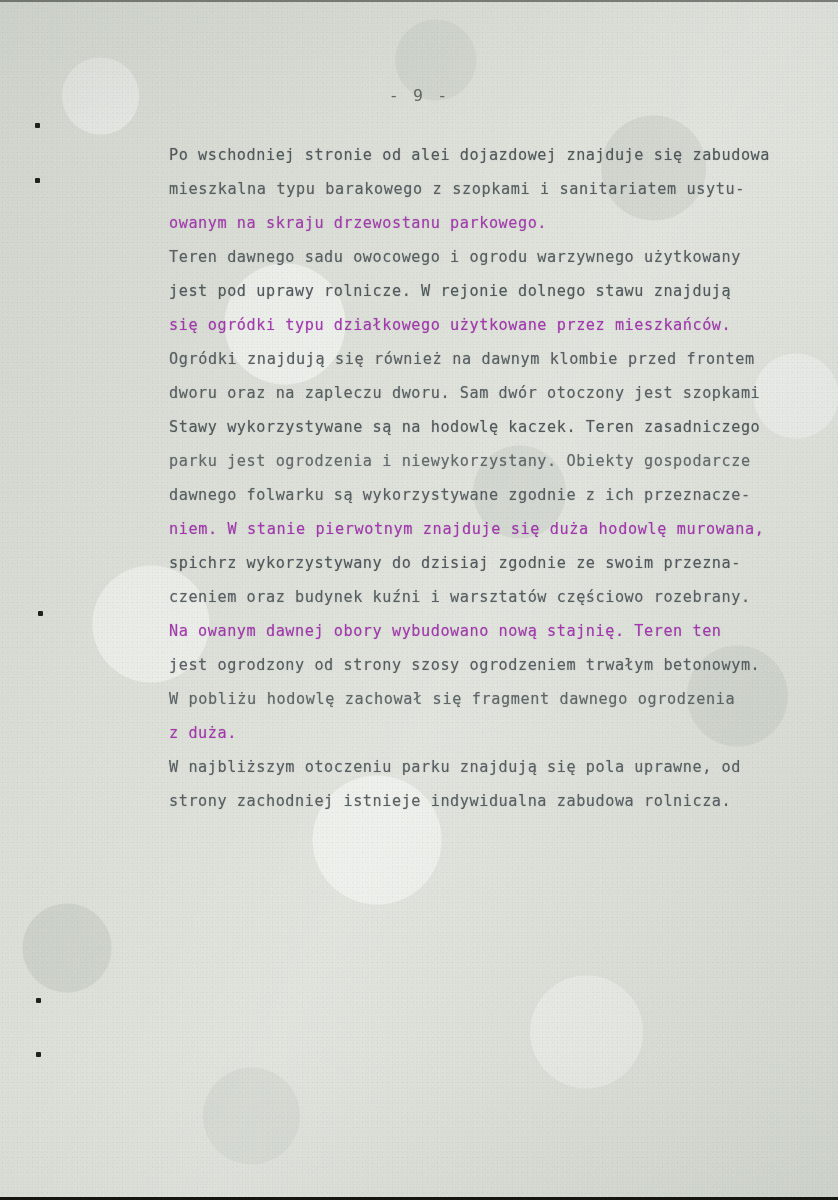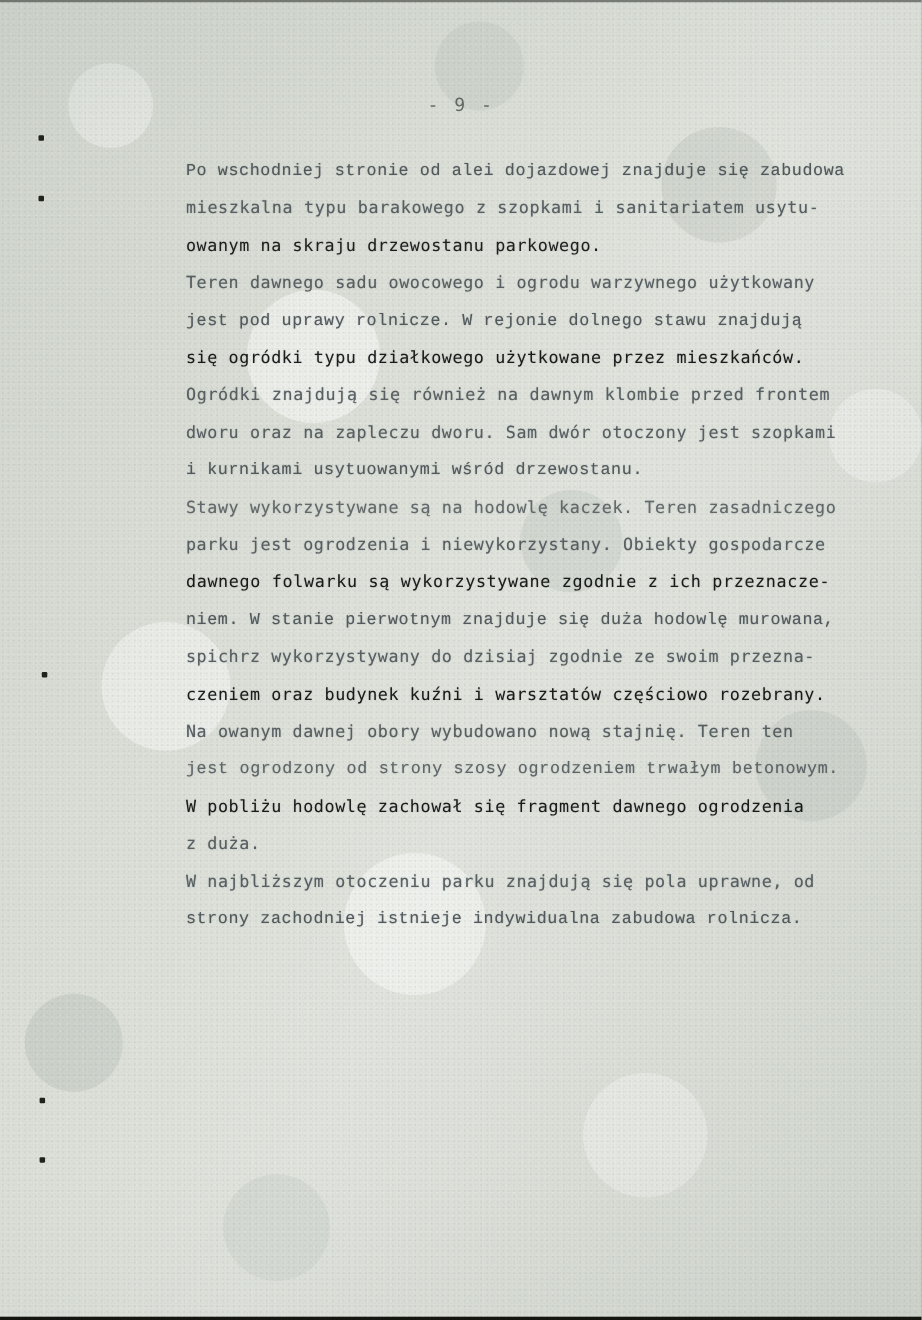--- a/index.html
+++ b/index.html
@@ -108,22 +108,22 @@
     font-size: 15.2px;
     line-height: 34px;
     letter-spacing: .55px;
     color: #4e565a;
     white-space: pre;
     opacity: .93;
     text-shadow: 0 0 1.1px rgba(78,86,90,.5);
   }
 
   
-  .line:nth-child(3n)   { opacity: .88; color: #000000; }
-  .line:nth-child(4n+1) { opacity: .95; color: #4a5256; font-family: Liberation Mono, monospace; }
+  .line:nth-child(3n)   { opacity: .88; color: #a21caf; }
+  .line:nth-child(4n+1) { opacity: .95; color: #4a5256; }
   .line:nth-child(5n+2) { letter-spacing: .62px; }
   .line:nth-child(7n+3) { opacity: .86; }
 </style>
 </head>
 <body>
 
 <div class="page">
 
   <div class="paper-base"></div>
   <div class="paper-shade"></div>
@@ -136,21 +136,20 @@
 
   <div class="textblock">
       <div class="line">Po wschodniej stronie od alei dojazdowej znajduje się zabudowa</div>
       <div class="line">mieszkalna typu barakowego z szopkami i sanitariatem usytu-</div>
       <div class="line">owanym na skraju drzewostanu parkowego.</div>
       <div class="line">Teren dawnego sadu owocowego i ogrodu warzywnego użytkowany</div>
       <div class="line">jest pod uprawy rolnicze. W rejonie dolnego stawu znajdują</div>
       <div class="line">się ogródki typu działkowego użytkowane przez mieszkańców.</div>
       <div class="line">Ogródki znajdują się również na dawnym klombie przed frontem</div>
       <div class="line">dworu oraz na zapleczu dworu. Sam dwór otoczony jest szopkami</div>
-      <div class="line">i kurnikami usytuowanymi wśród drzewostanu.</div>
       <div class="line">Stawy wykorzystywane są na hodowlę kaczek. Teren zasadniczego</div>
       <div class="line">parku jest ogrodzenia i niewykorzystany. Obiekty gospodarcze</div>
       <div class="line">dawnego folwarku są wykorzystywane zgodnie z ich przeznacze-</div>
       <div class="line">niem. W stanie pierwotnym znajduje się duża hodowlę murowana,</div>
       <div class="line">spichrz wykorzystywany do dzisiaj zgodnie ze swoim przezna-</div>
       <div class="line">czeniem oraz budynek kuźni i warsztatów częściowo rozebrany.</div>
       <div class="line">Na owanym dawnej obory wybudowano nową stajnię. Teren ten</div>
       <div class="line">jest ogrodzony od strony szosy ogrodzeniem trwałym betonowym.</div>
       <div class="line">W pobliżu hodowlę zachował się fragment dawnego ogrodzenia</div>
       <div class="line">z duża.</div>

